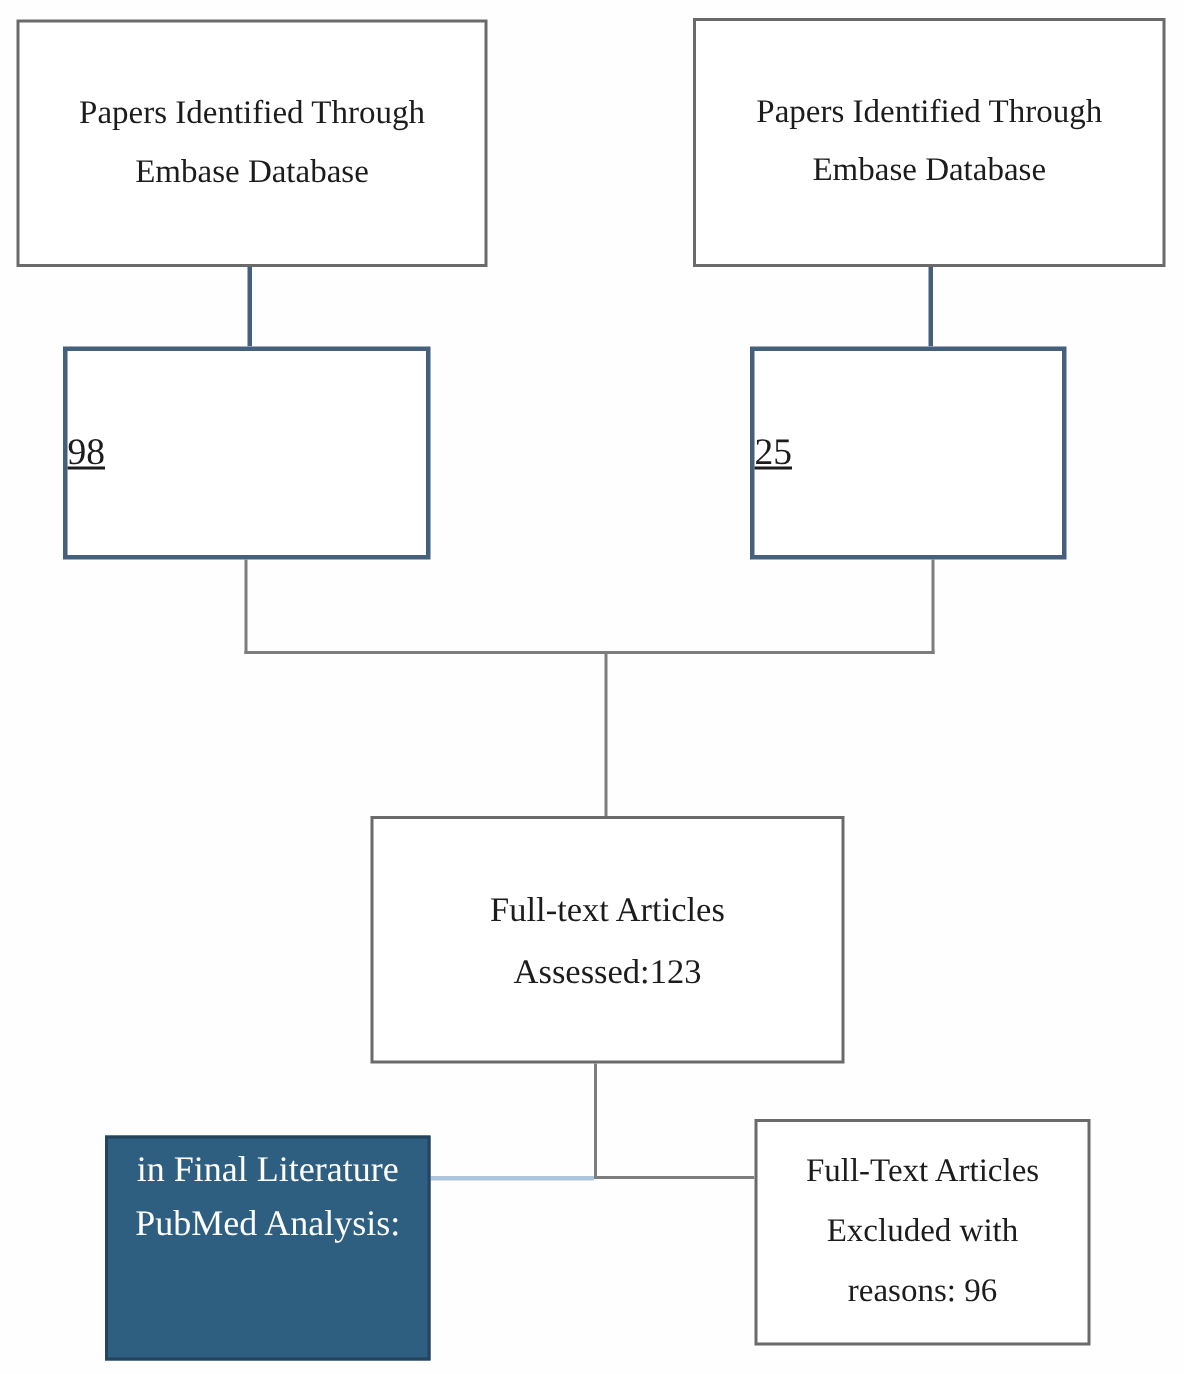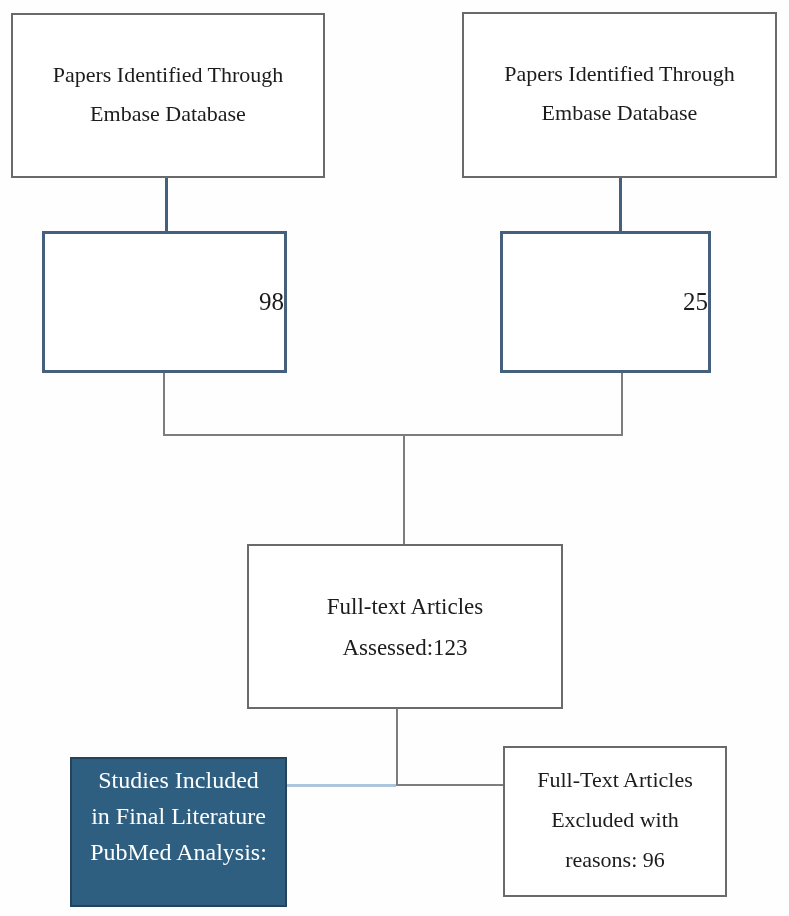--- a/index.html
+++ b/index.html
@@ -38,21 +38,21 @@
     font-size: 22px; line-height: 39px; padding-top: 40px;
   }
   .box-embase {
     left: 462px; top: 12px; width: 315px; height: 166px;
     font-size: 22px; line-height: 39px; padding-top: 40px;
   }
   .box-count {
     border-color: var(--box-border-navy);
     border-width: 3px;
     font-size: 25px;
-    display: flex; align-items: center; justify-content: flex-end;
+    display: flex; align-items: center; justify-content: flex-start; text-decoration: underline;
   }
   .box-pubmed-count { left: 42px; top: 231px; width: 245px; height: 142px; }
   .box-embase-count { left: 500px; top: 231px; width: 211px; height: 142px; }
   .box-assessed {
     left: 247px; top: 544px; width: 316px; height: 165px;
     font-size: 23px; line-height: 41px; padding-top: 40px;
   }
   .box-excluded {
     left: 503px; top: 746px; width: 224px; height: 151px;
     font-size: 22px; line-height: 40px; padding-top: 12px;
@@ -112,21 +112,20 @@
   <div class="fc-box box-assessed">
     <span class="line">Full-text Articles</span>
     <span class="line">Assessed:123</span>
   </div>
 
   <div class="connector conn-gray c-assessed-down"></div>
   <div class="connector conn-gray c-excluded-horiz"></div>
   <div class="connector conn-blue c-included-horiz"></div>
 
   <div class="fc-box box-included">
-    <span class="line">Studies Included</span>
     <span class="line">in Final Literature</span>
     <span class="line">PubMed Analysis:</span>
   </div>
 
   <div class="fc-box box-excluded">
     <span class="line">Full-Text Articles</span>
     <span class="line">Excluded with</span>
     <span class="line">reasons: 96</span>
   </div>
 

